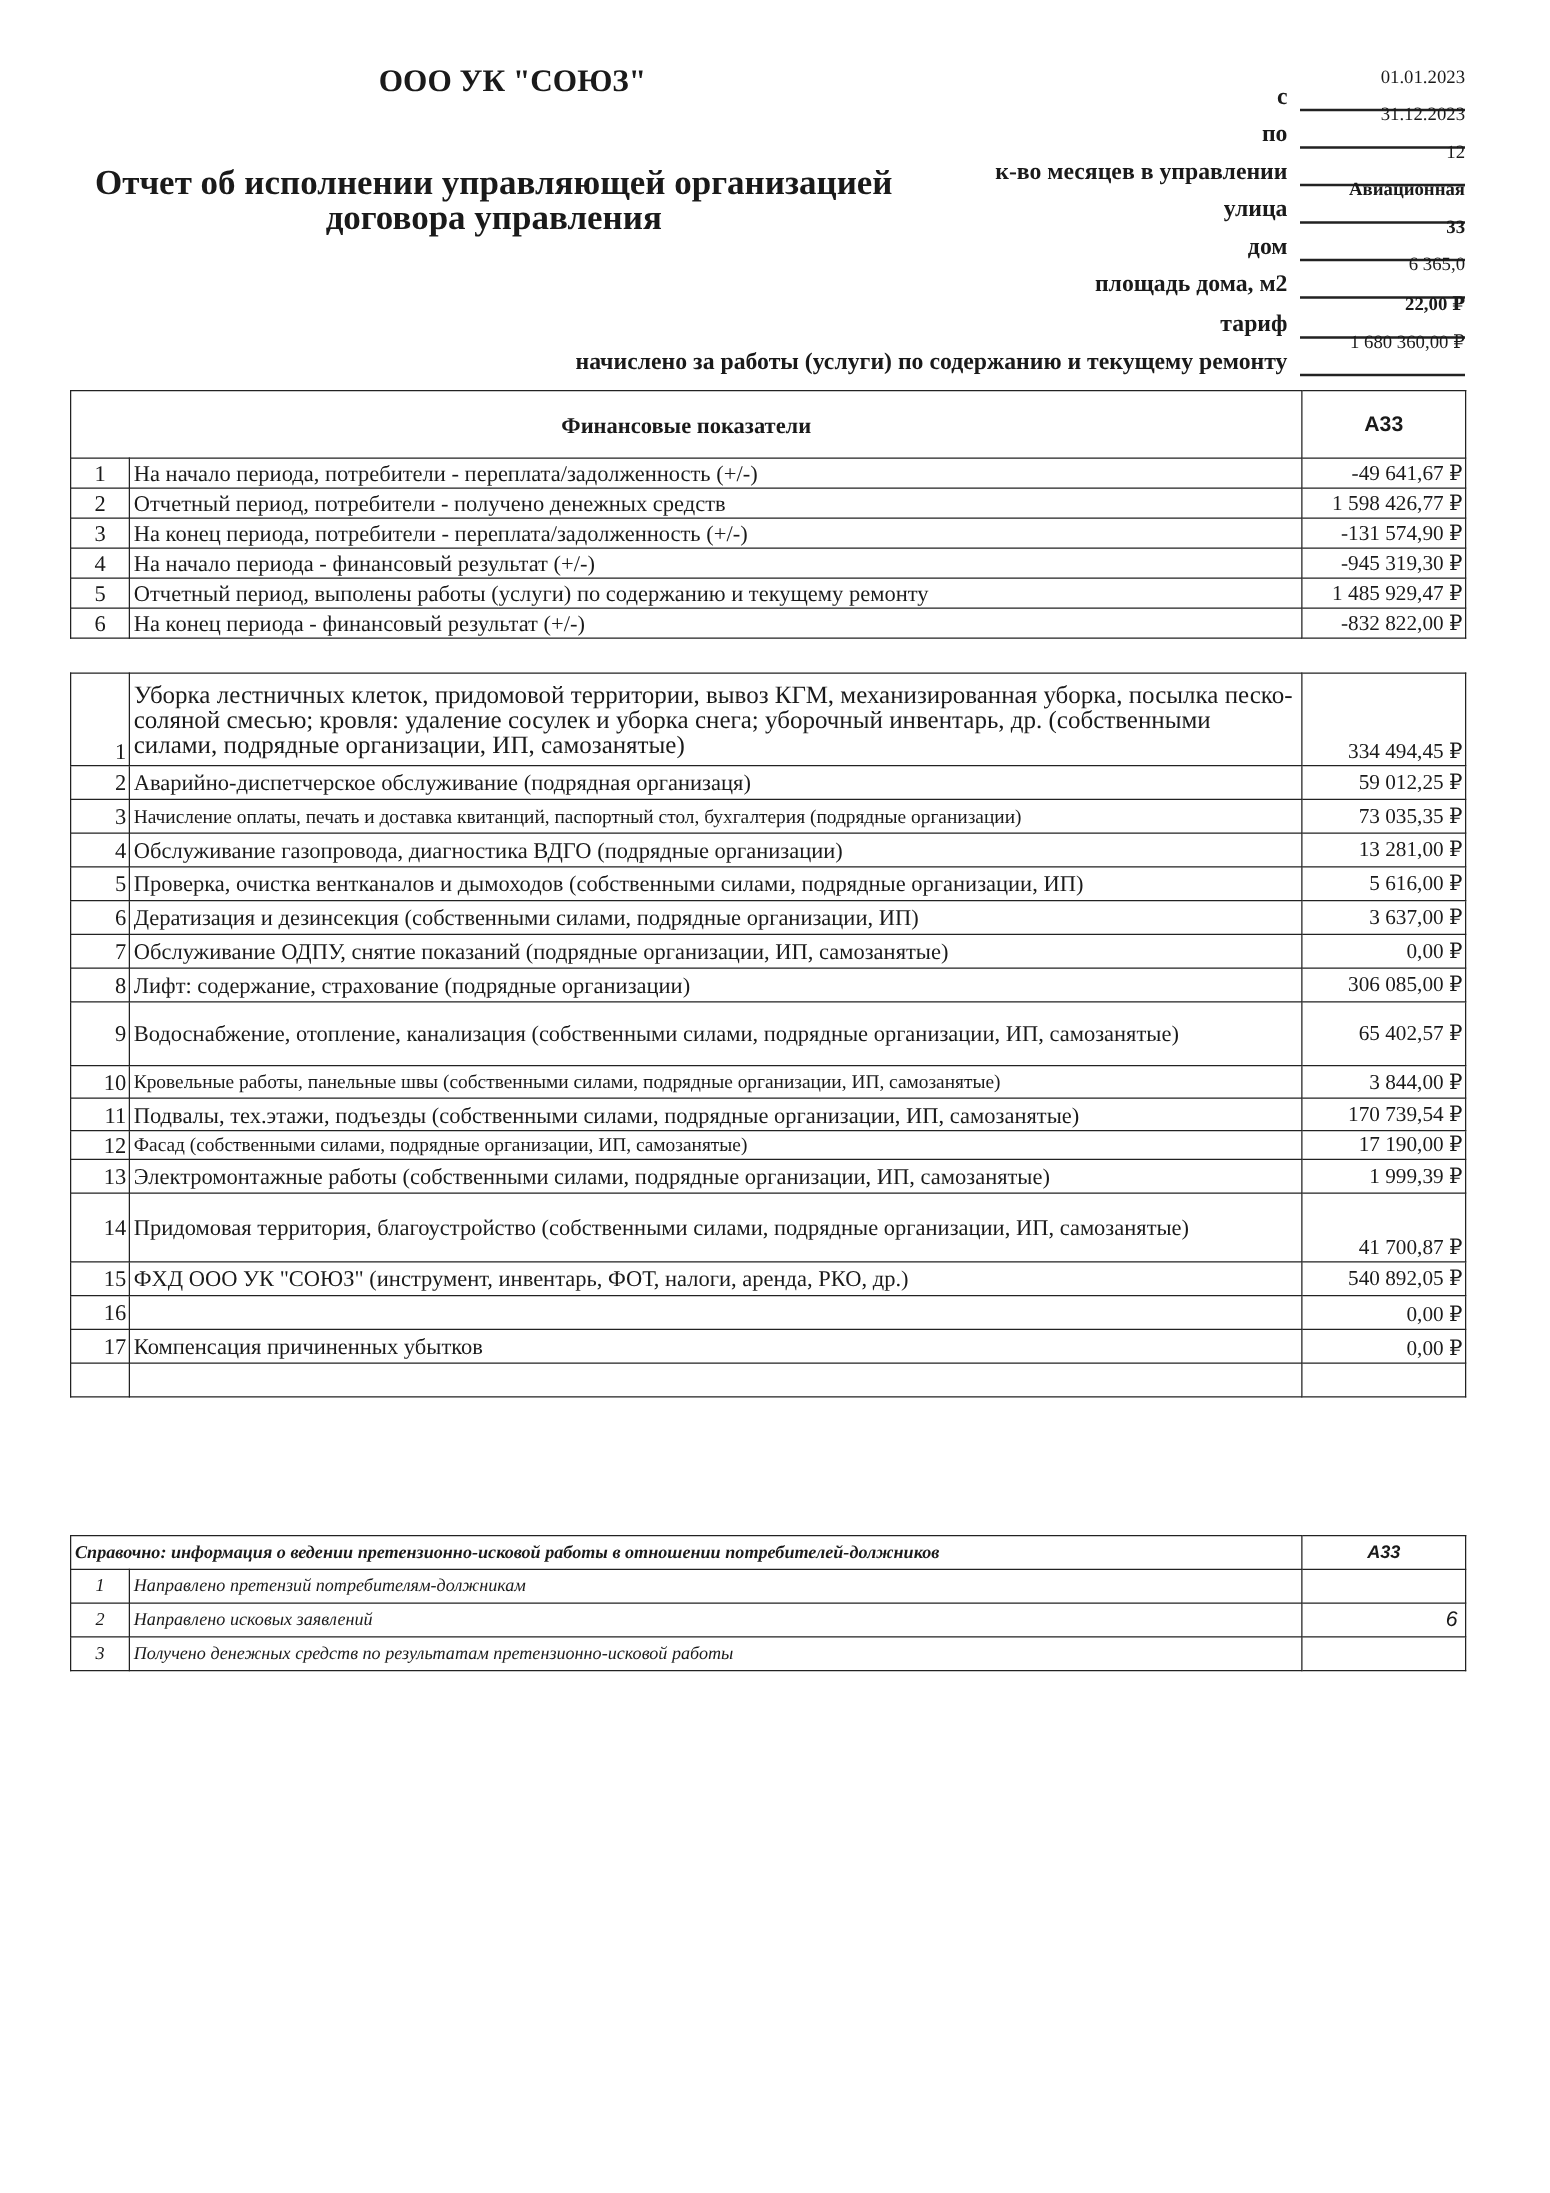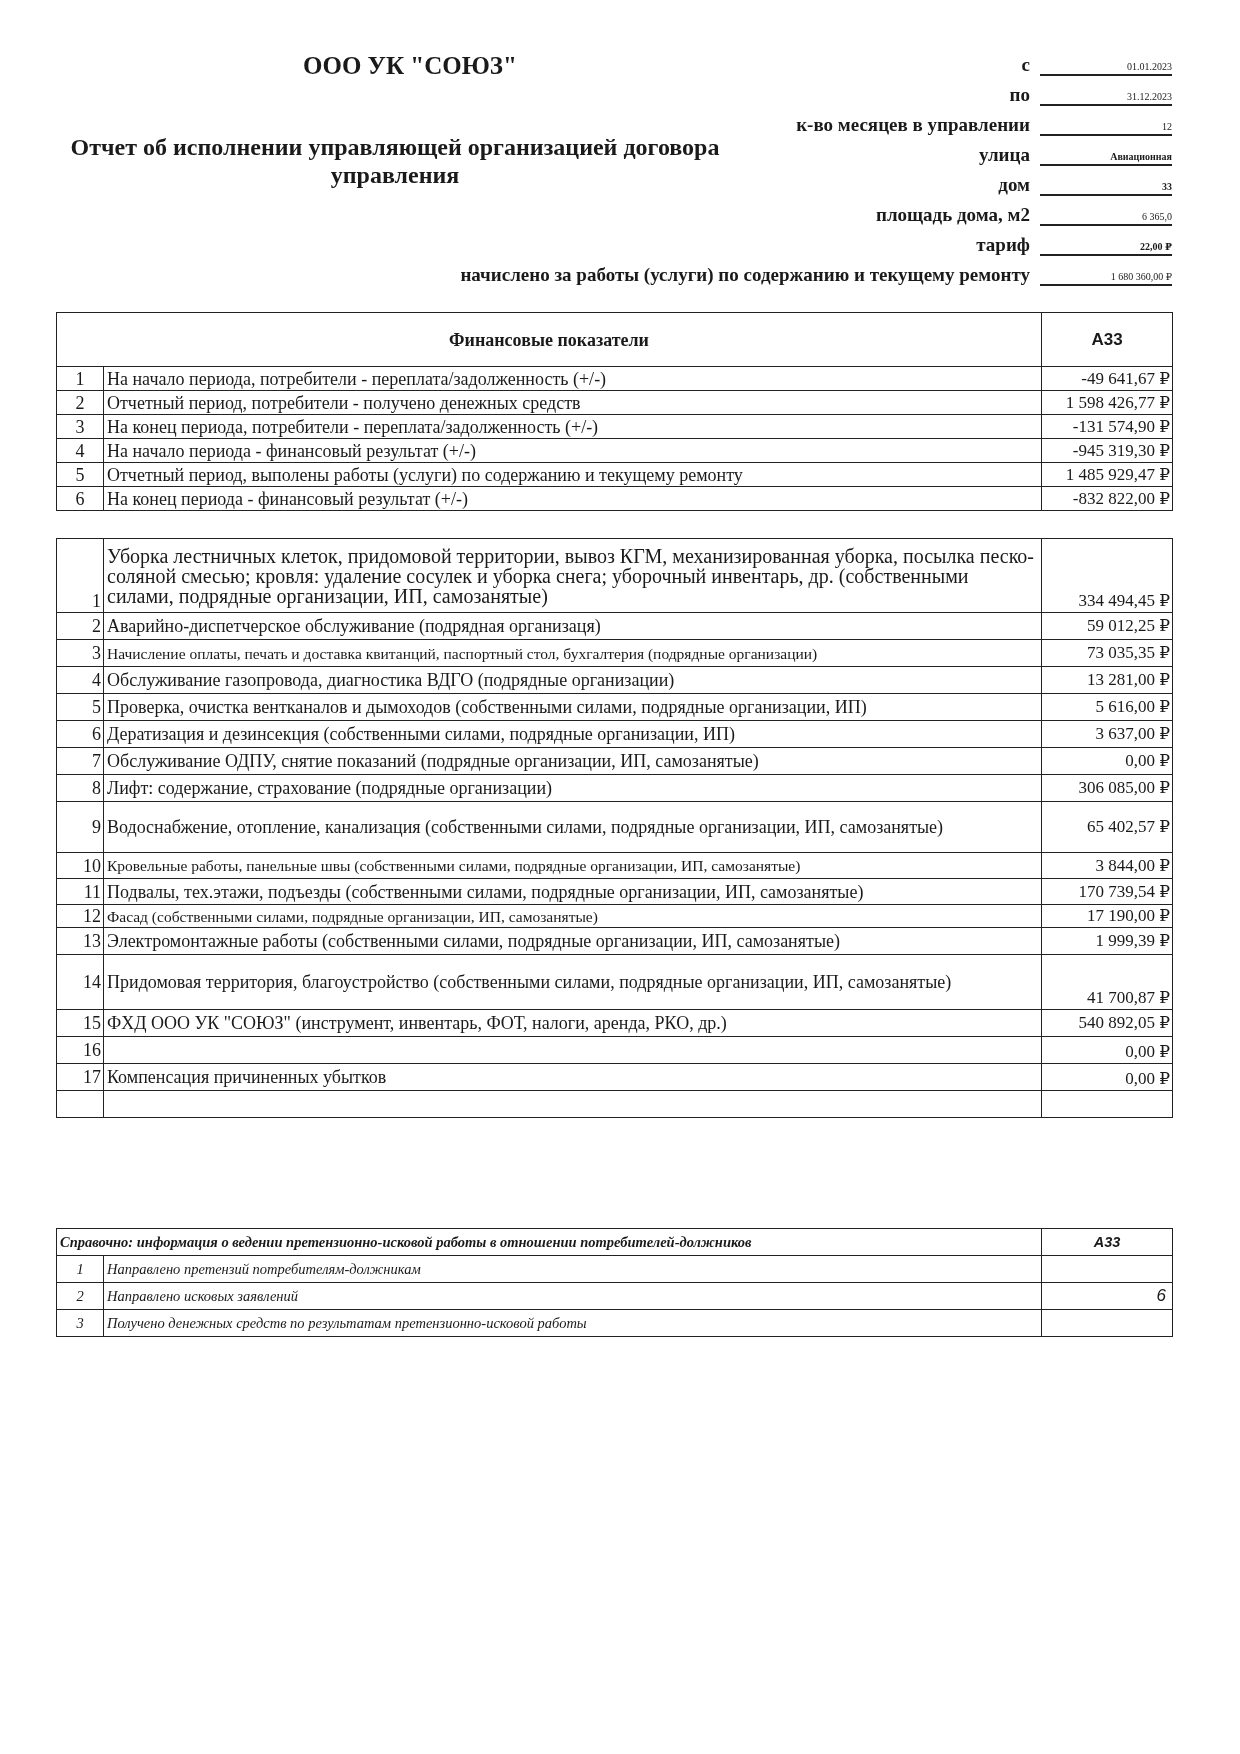--- a/index.html
+++ b/index.html
@@ -2,26 +2,26 @@
 <html><head>
 <meta charset="utf-8">
 <style>
   html, body { margin: 0; padding: 0; background: #ffffff; }
   body { width: 1240px; height: 1754px; position: relative; overflow: hidden;
          font-family: "Liberation Serif", "DejaVu Serif", serif; color: #1a1a1a; }
 
   .company { position: absolute; left: 200px; top: 52px; width: 420px; text-align: center;
              font-weight: bold; font-size: 25px; }
   .report-title { position: absolute; left: 55px; top: 133px; width: 680px; text-align: center;
-                  font-weight: bold; font-size: 24px; line-height: 28px; }
+                  font-weight: bold; font-size: 28px; line-height: 28px; }
 
   .hdr-field { position: absolute; right: 68px; display: flex; align-items: flex-end; }
   .hdr-label { font-weight: bold; font-size: 19px; text-align: right; padding-right: 10px; }
-  .hdr-value { width: 132px; border-bottom: 2px solid #222; text-align: right; font-size: 10px;
-               padding-bottom: 2px; box-sizing: border-box; }
+  .hdr-value { width: 132px; border-bottom: 2px solid #222; text-align: right; font-size: 15px;
+               padding-bottom: 16px; box-sizing: border-box; }
   .hdr-value.bold { font-weight: bold; }
 
   table { border-collapse: collapse; position: absolute; left: 56px; width: 1116px; table-layout: fixed; }
   td { border: 1.5px solid #222; font-size: 18px; padding: 0 3px; line-height: 22px; vertical-align: middle; }
   td.num { text-align: center; padding: 0; }
   td.num-r { text-align: right; padding: 0 2px 0 0; }
   td.val { text-align: right; font-size: 17px; white-space: nowrap; padding-right: 2px; }
   td.hd { font-weight: bold; text-align: center; font-size: 18px; }
   td.col-hd { font-family: "Liberation Sans", "DejaVu Sans", sans-serif; font-weight: bold; text-align: center; font-size: 17px; }
   td.small { font-size: 15.5px; line-height: 21px; }

